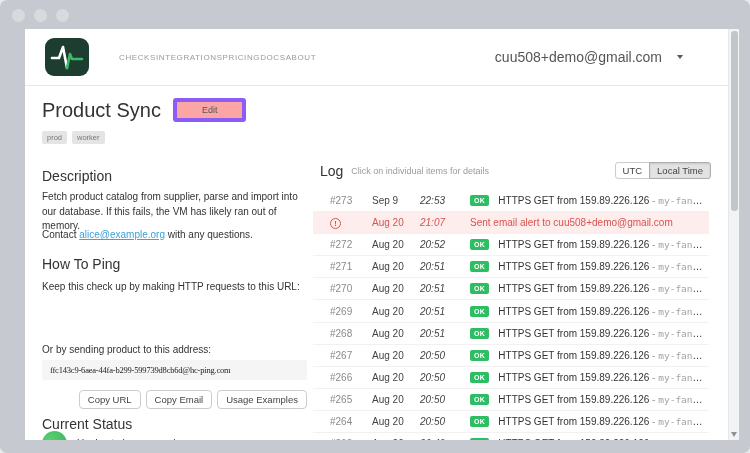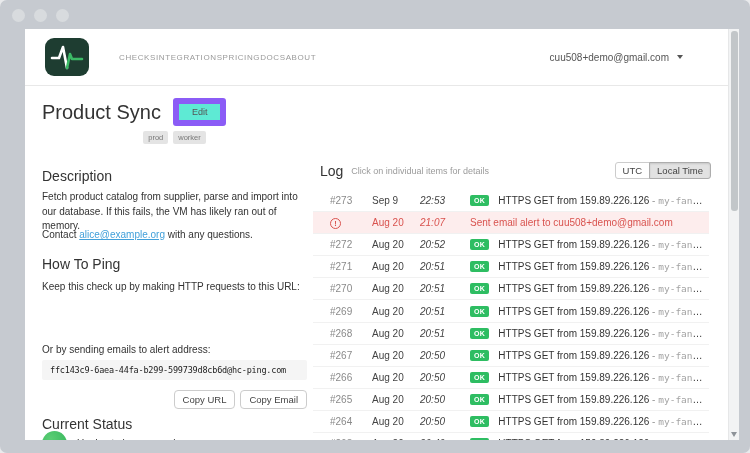--- a/index.html
+++ b/index.html
@@ -15,44 +15,44 @@
   
   .scrollbar{position:absolute;top:0;right:0;width:11px;height:411px;background:#f2f3f4;border-left:1px solid #e6e7e8;}
   .scroll-thumb{position:absolute;top:2px;left:2px;width:7px;height:180px;background:#c2c6c9;border-radius:3px;}
   .scroll-arrow{position:absolute;bottom:3px;left:2px;width:0;height:0;border-left:3.5px solid transparent;border-right:3.5px solid transparent;border-top:5px solid #8d9298;}
   
   .navbar{position:absolute;top:0;left:0;right:11px;height:57px;border-bottom:1px solid #e8e8e8;
           display:flex;align-items:center;padding:0 45px 0 20px;}
   .logo{width:44px;height:38px;border-radius:9px;background:#1e3d31;display:flex;align-items:center;justify-content:center;flex:0 0 auto;}
   .nav-links{display:flex;margin-left:30px;}
   .nav-link{font-size:8px;letter-spacing:.6px;color:#9a9a9a;cursor:pointer;}
-  .nav-account{margin-left:auto;display:flex;align-items:center;gap:8px;font-size:10px;color:#555;cursor:pointer;justify-content:space-between;}
+  .nav-account{margin-left:auto;display:flex;align-items:center;gap:15px;font-size:14px;color:#555;cursor:pointer;justify-content:space-between;}
   .caret{width:0;height:0;border-left:3.5px solid transparent;border-right:3.5px solid transparent;border-top:4px solid #555;}
   
   .main{position:absolute;top:57px;left:0;right:11px;bottom:0;overflow:hidden;}
   .left-col{position:absolute;left:17px;top:0;bottom:0;width:265px;}
   .left-col>*{position:absolute;left:0;width:265px;}
   .title-row{top:12px;display:flex;align-items:center;gap:12px;}
   .page-title{font-size:20px;color:#333;font-weight:400;white-space:nowrap;}
-  .edit-btn{font-size:9px;color:#555;background:#5eead4;border:6px solid #8b5cf6;border-radius:3px;padding:3px 13px;cursor:pointer;}
-  .tags-row{top:45px;display:flex;gap:5px;justify-content:center;}
+  .edit-btn{font-size:9px;color:#555;background:#fca5a5;border:4px solid #8b5cf6;border-radius:3px;padding:3px 25px;cursor:pointer;}
+  .tags-row{top:45px;display:flex;gap:5px;}
   .tag{font-size:7.5px;color:#777;background:#e4e4e4;border-radius:2px;padding:2px 5px;}
   .h2{font-size:14px;font-weight:400;color:#333;}
   .desc-h{top:82px;}
   .p{font-size:10px;line-height:14.5px;color:#333;}
   .desc-p1{top:104px;}
   .desc-p2{top:142px;}
   .link{color:#42a0da;cursor:pointer;text-decoration:underline;}
   .htp-h{top:170px;}
   .lbl{font-size:10px;color:#333;}
   .htp-l1{top:195px;}
   .code{background:#f5f5f5;border-radius:2px;padding:5px 8px;font-family:"DejaVu Sans Mono",monospace;color:#222;}
   .code-url{top:211px;font-size:10px;line-height:13.5px;letter-spacing:-.3px;word-break:break-all;}
   .htp-l2{top:258px;}
-  .code-email{top:274px;font-size:8.5px;letter-spacing:-.2px;white-space:nowrap;overflow:hidden;}
+  .code-email{top:274px;font-size:8.5px;letter-spacing:-.2px;white-space:nowrap;overflow:hidden;font-family:Liberation Serif, serif;}
   .btn-row{top:304px;display:flex;justify-content:flex-end;gap:5px;}
   .btn{font-size:9.5px;color:#444;background:#fff;border:1px solid #ccc;border-radius:4px;padding:3px 8px;cursor:pointer;white-space:nowrap;}
   .cs-h{top:330px;}
   .status-row{top:345px;display:flex;align-items:center;gap:10px;}
   .status-dot{width:25px;height:25px;border-radius:50%;background:radial-gradient(circle at 35% 30%,#5bcd74,#2eb257);flex:0 0 auto;}
   .status-text{font-size:10px;color:#333;}
   
   .right-col{position:absolute;left:288px;top:0;width:414px;bottom:0;}
   .log-header{position:absolute;top:76px;left:7px;right:16px;display:flex;align-items:center;}
   .log-title{font-size:14px;color:#333;}
@@ -120,25 +120,26 @@
           <span class="tag">prod</span>
           <span class="tag">worker</span>
         </div>
 
         <div class="h2 desc-h">Description</div>
         <div class="p desc-p1">Fetch product catalog from supplier, parse and import into our database. If this fails, the VM has likely ran out of memory.</div>
         <div class="p desc-p2"><span>Contact </span><span class="link">alice@example.org</span><span> with any questions.</span></div>
 
         <div class="h2 htp-h">How To Ping</div>
         <div class="lbl htp-l1">Keep this check up by making HTTP requests to this URL:</div>
-        <div class="lbl htp-l2">Or by sending emails to alert address:</div>
+        <div class="lbl htp-l2">Or by sending product to this address:</div>
         <div class="code code-email">ffc143c9-6aea-44fa-b299-599739d8cb6d@hc-ping.com</div>
         <div class="btn-row">
           <button class="btn">Copy URL</button>
           <button class="btn">Copy Email</button>
+          <button class="btn">Usage Examples</button>
         </div>
 
         <div class="h2 cs-h">Current Status</div>
         <div class="status-row">
           <span class="status-dot"></span>
           <span class="status-text">Up. Last ping was an hour ago.</span>
         </div>
       </div>
 
       <div class="right-col">

